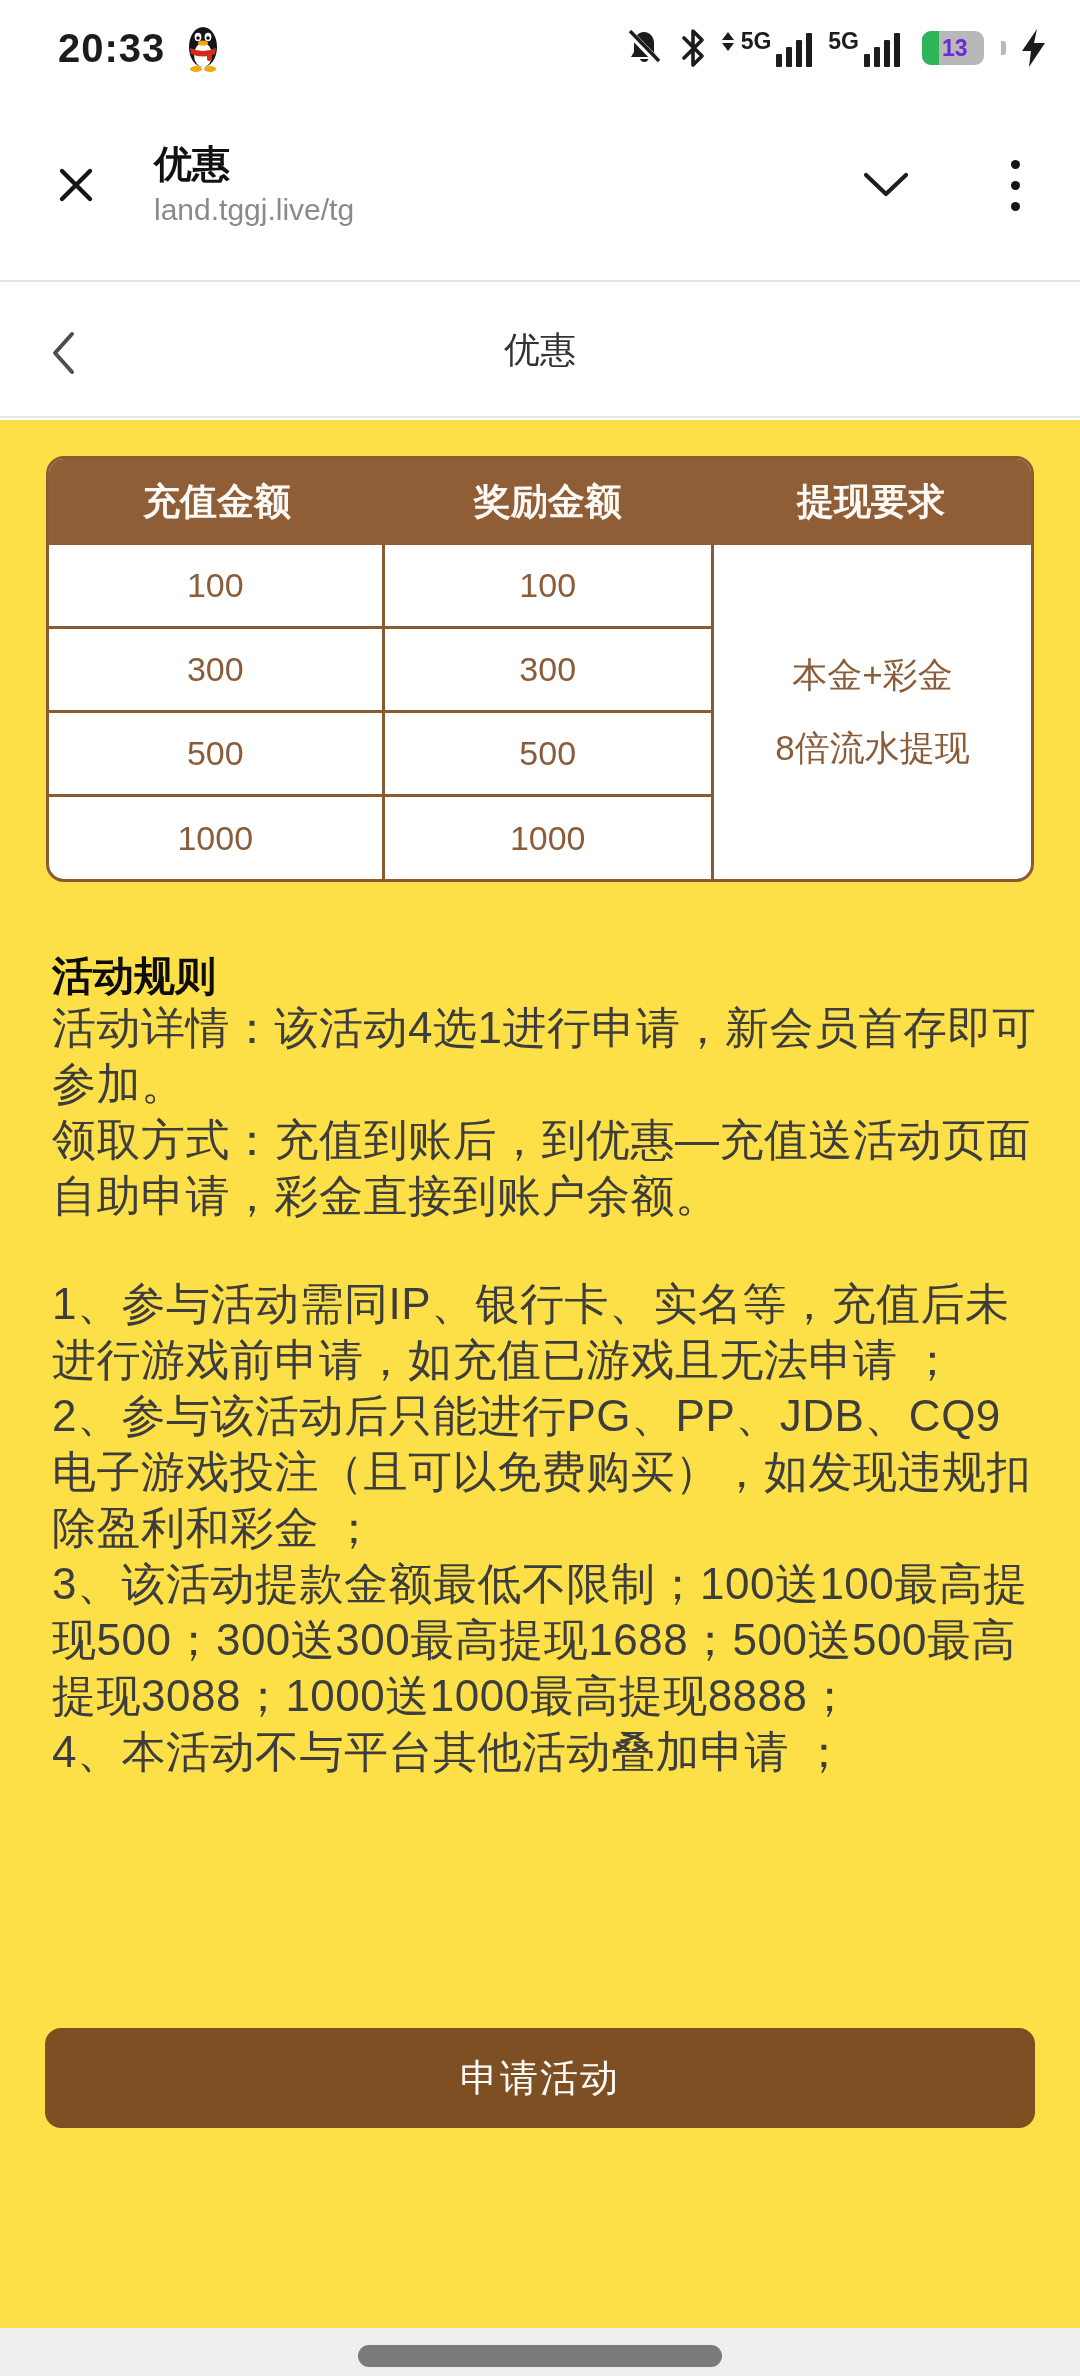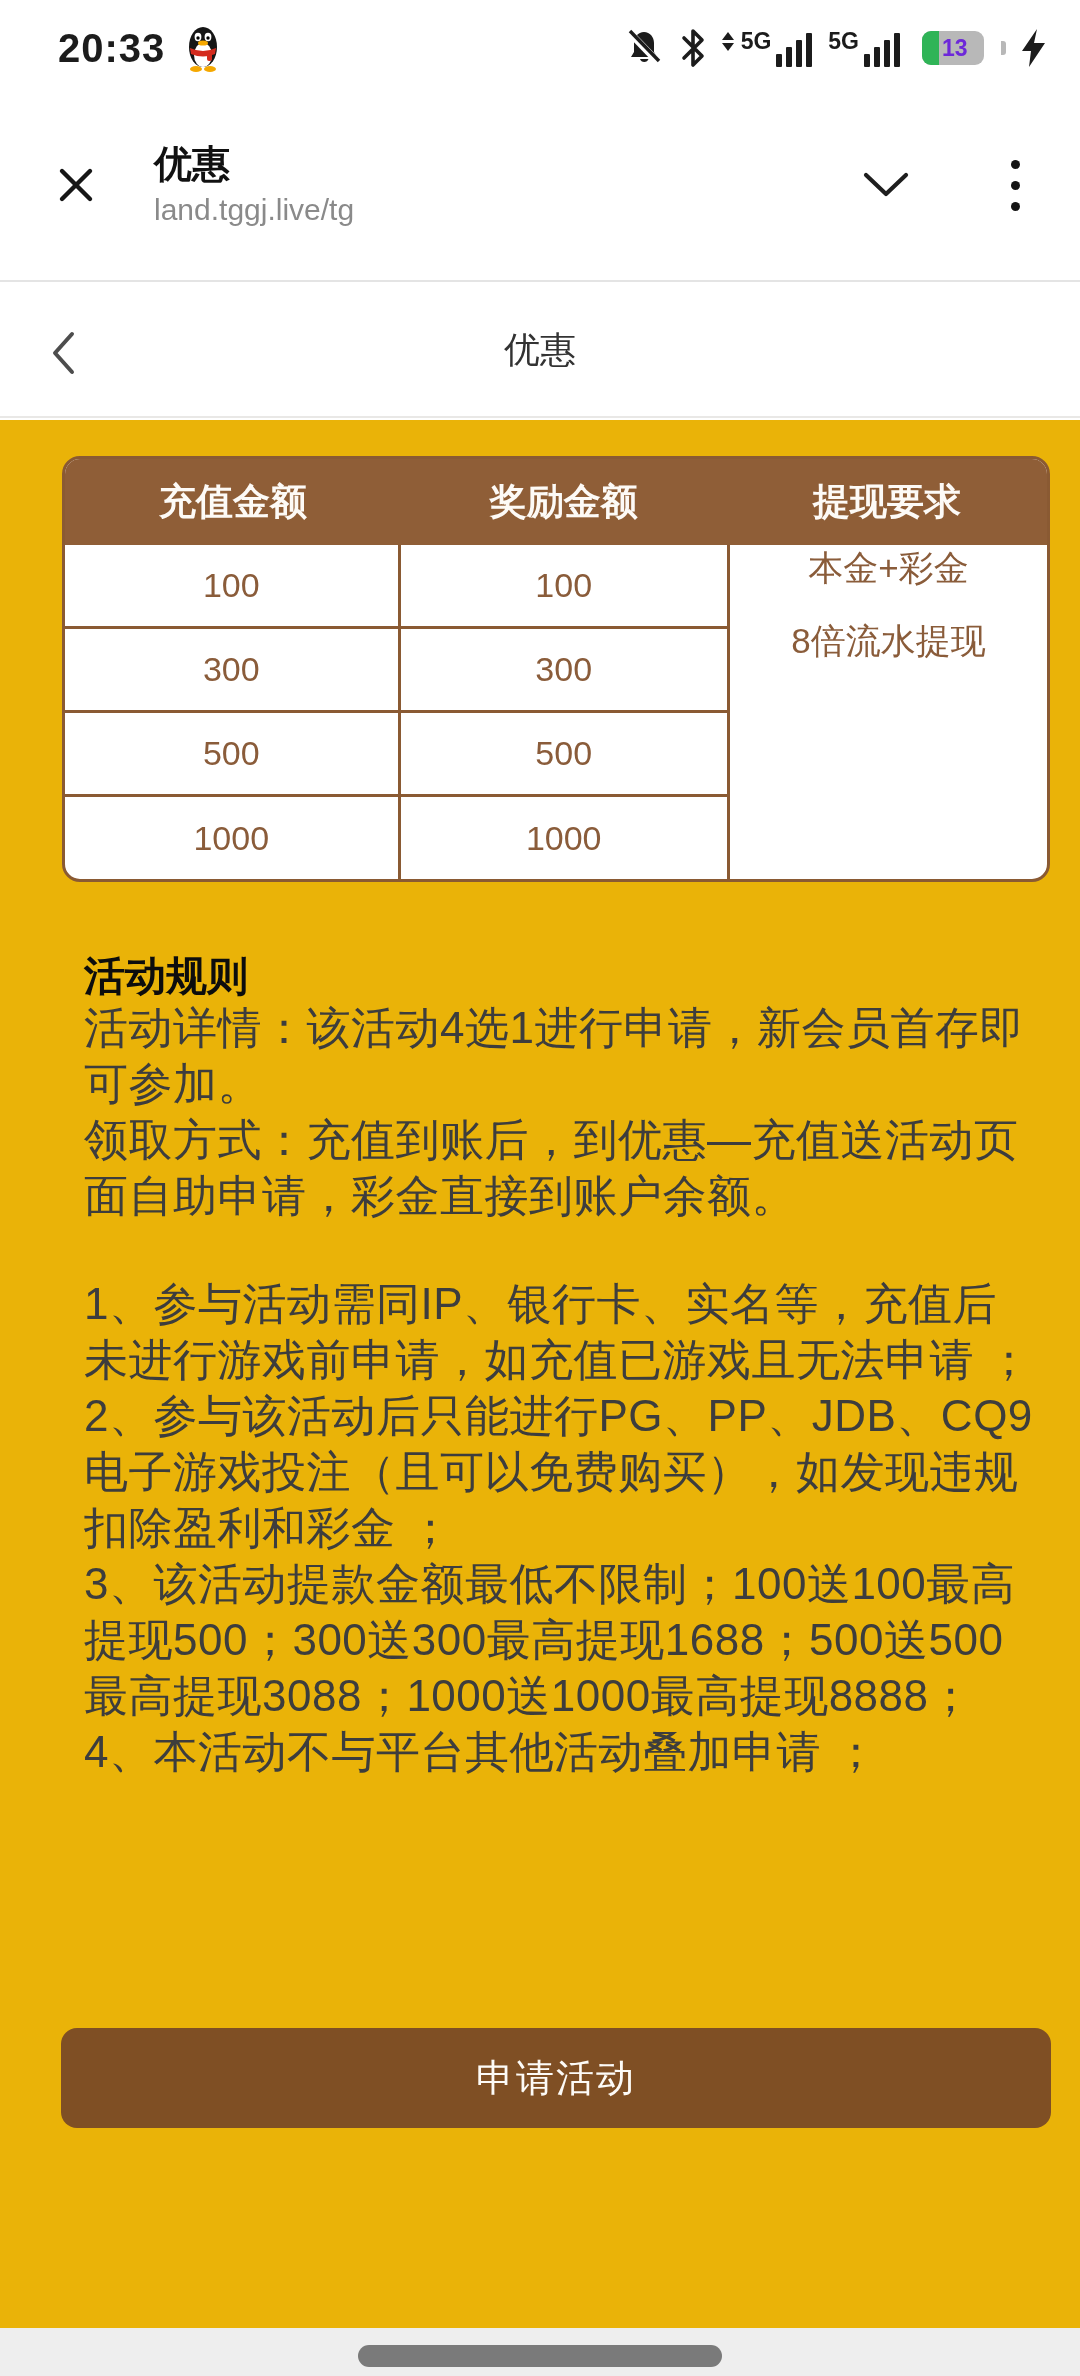--- a/index.html
+++ b/index.html
@@ -48,38 +48,38 @@
   
   .page-nav {
     position:absolute; top:284px; left:0; right:0; height:134px; background:#fff;
     border-bottom:2px solid #e9e8e6;
     display:flex; align-items:center; justify-content:center;
   }
   .pn-back { position:absolute; left:48px; top:44px; padding:2px; }
   .pn-title { font-size:36px; color:#333; }
 
   
-  .content { position:absolute; top:420px; bottom:48px; left:0; right:0; background:#eab308;padding-left:32px; }
+  .content { position:absolute; top:420px; bottom:48px; left:0; right:0; background:#fde047; }
 
   .promo-table {
     margin:36px auto 0; width:988px; background:#fff;
     border:3px solid #8a5a33; border-radius:18px; overflow:hidden;
   }
   .pt-header { display:flex; height:86px; background:#8F5E37; align-items:center; }
   .pt-header div { text-align:center; color:#fdfaf6; font-size:37px; font-weight:700; }
   .pt-hc1{width:34.2%}.pt-hc2{width:33.2%}.pt-hc3{width:32.6%}
   .pt-body { display:flex; }
   .pt-left { width:67.4%; }
   .pt-row { display:flex; height:84px; border-bottom:3px solid #8a5a33; }
   .pt-row:last-child { border-bottom:none; height:82px; }
   .pt-cell { width:50.7%; display:flex; align-items:center; justify-content:center;
              font-size:34px; color:#8a5c3a; border-right:3px solid #8a5a33; }
   .pt-cell + .pt-cell { width:49.3%; border-right:none; }
   .pt-req { width:32.6%; border-left:3px solid #8a5a33; display:flex; flex-direction:column;
-            align-items:center; justify-content:flex-start; gap:26px;
+            align-items:center; justify-content:center; gap:26px;
             color:#8a5c3a; font-size:35px; }
 
   
   .rules { margin:70px 42px 0 52px; }
   .rules-heading { font-size:41px; font-weight:700; color:#0d0d0d; line-height:48px; margin:0; }
   .rules p { font-size:44px; color:#3d3d3d; line-height:56px; margin:0; letter-spacing:0.5px; }
   .rp1 { margin-top:46px; }
   .rp2 { margin-top:36px; }
   .rule-list { margin-top:52px; }
 

